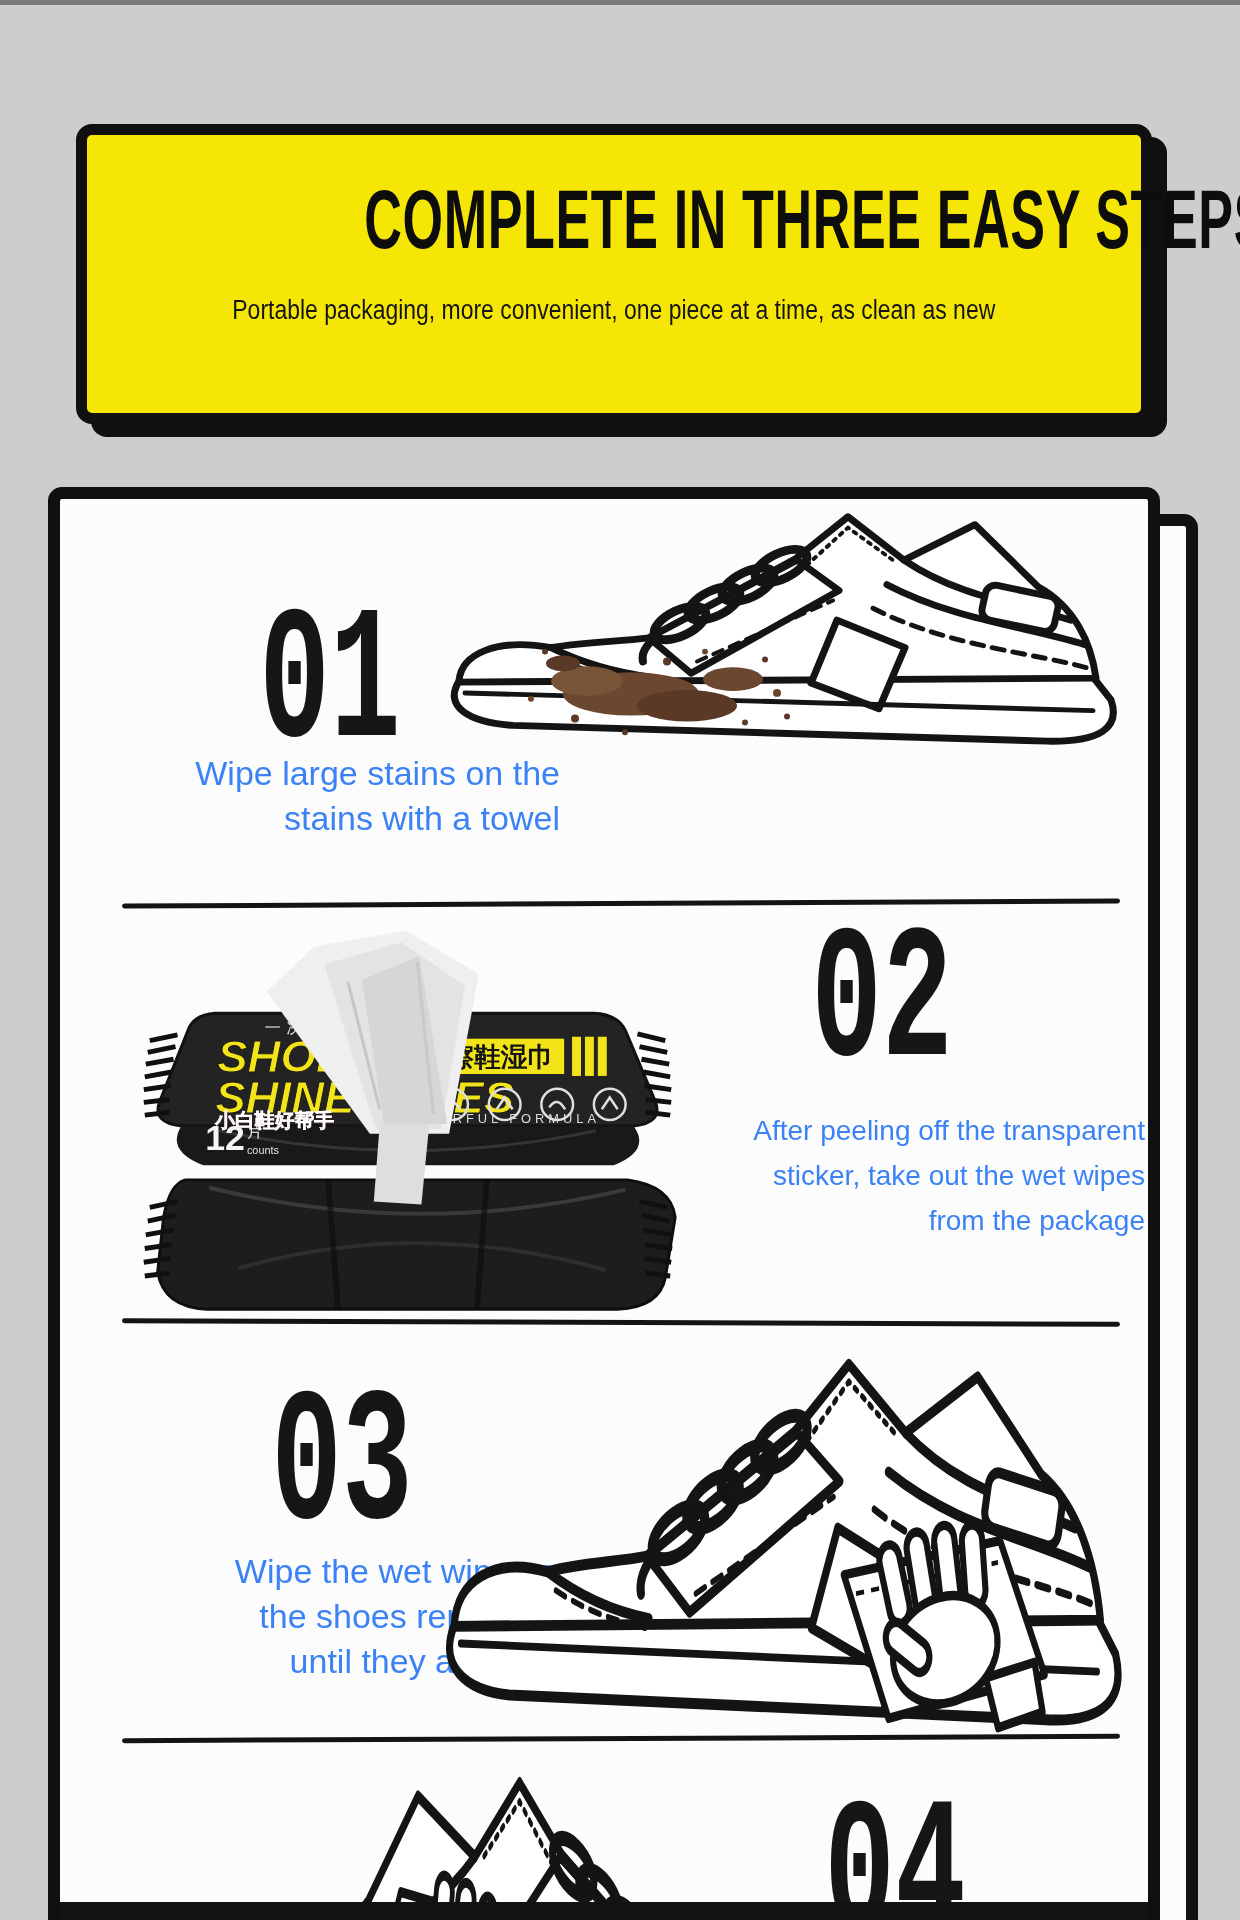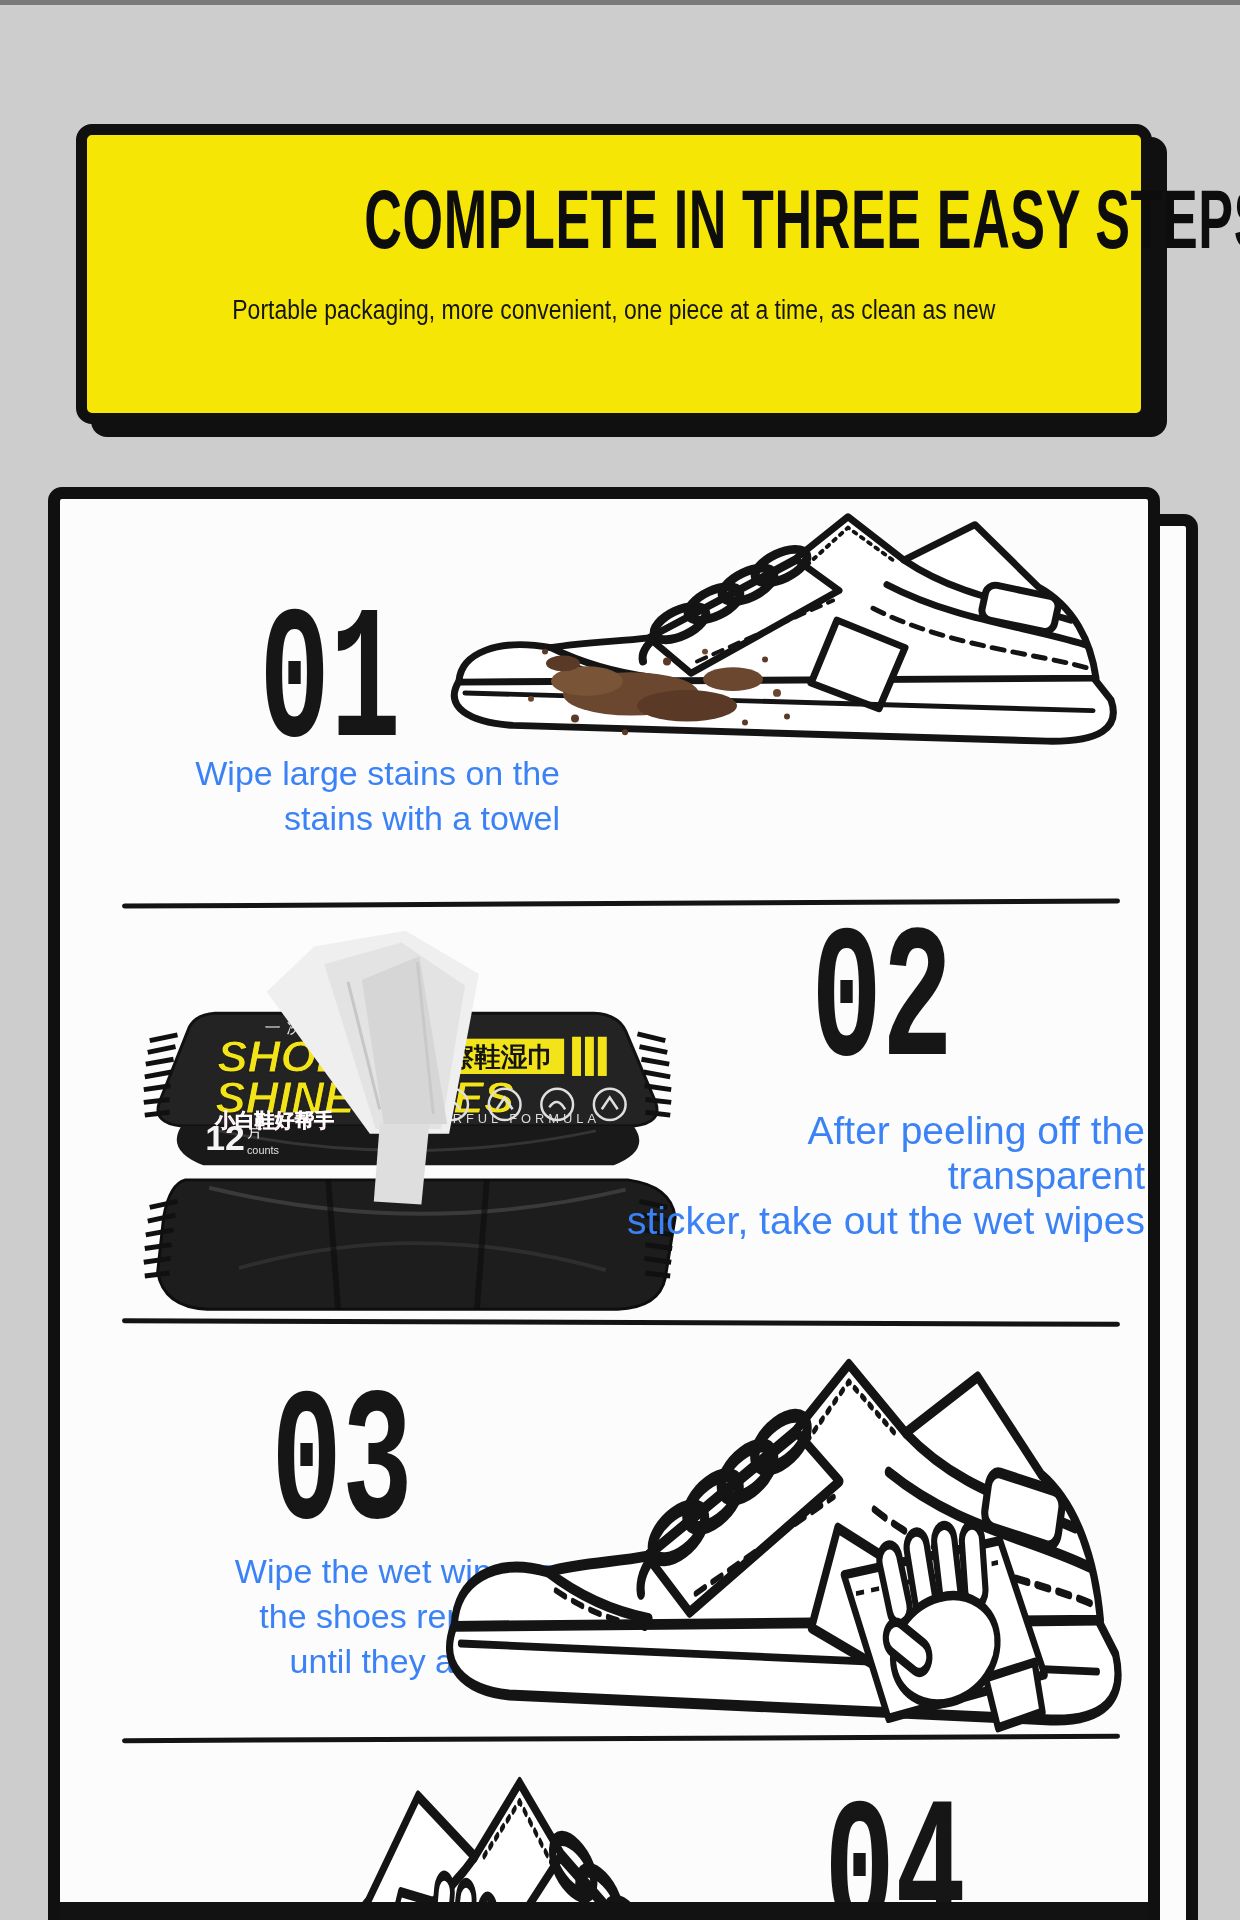--- a/index.html
+++ b/index.html
@@ -175,23 +175,24 @@
           <polygon points="266,205 244,58 302,34 330,205" fill="#d6d6d7"></polygon>
           <path d="M262,205 L256,284 L304,287 L312,205 Z" fill="#dedede"></path>
           <path d="M230,60 L262,190" stroke="#c6c6c6" stroke-width="3" fill="none"></path>
           <path d="M300,40 L316,195" stroke="#c9c9c9" stroke-width="3" fill="none"></path>
         </g>
       </svg>
 
       <div class="step-number" style="left:702px;top:437px;">
         <span>02</span>
       </div>
-      <div class="caption" style="left:555px;top:609px;width:530px;font-size:39px;">
+      <div class="caption" style="left:555px;top:609px;width:530px;font-size:28px;">
         <div>After peeling off the transparent</div>
         <div>sticker, take out the wet wipes</div>
+        <div>from the package</div>
       </div>
 
       <div class="divider" style="top:821px;transform:rotate(0.2deg);"></div>
 
       <div class="step-number" style="left:162px;top:900px;justify-content:center;">
         <span>03</span>
       </div>
       <div class="caption" style="left:50px;top:1050px;width:465px;">
         <div>Wipe the wet wipes on</div>
         <div>the shoes repeatedly</div>

